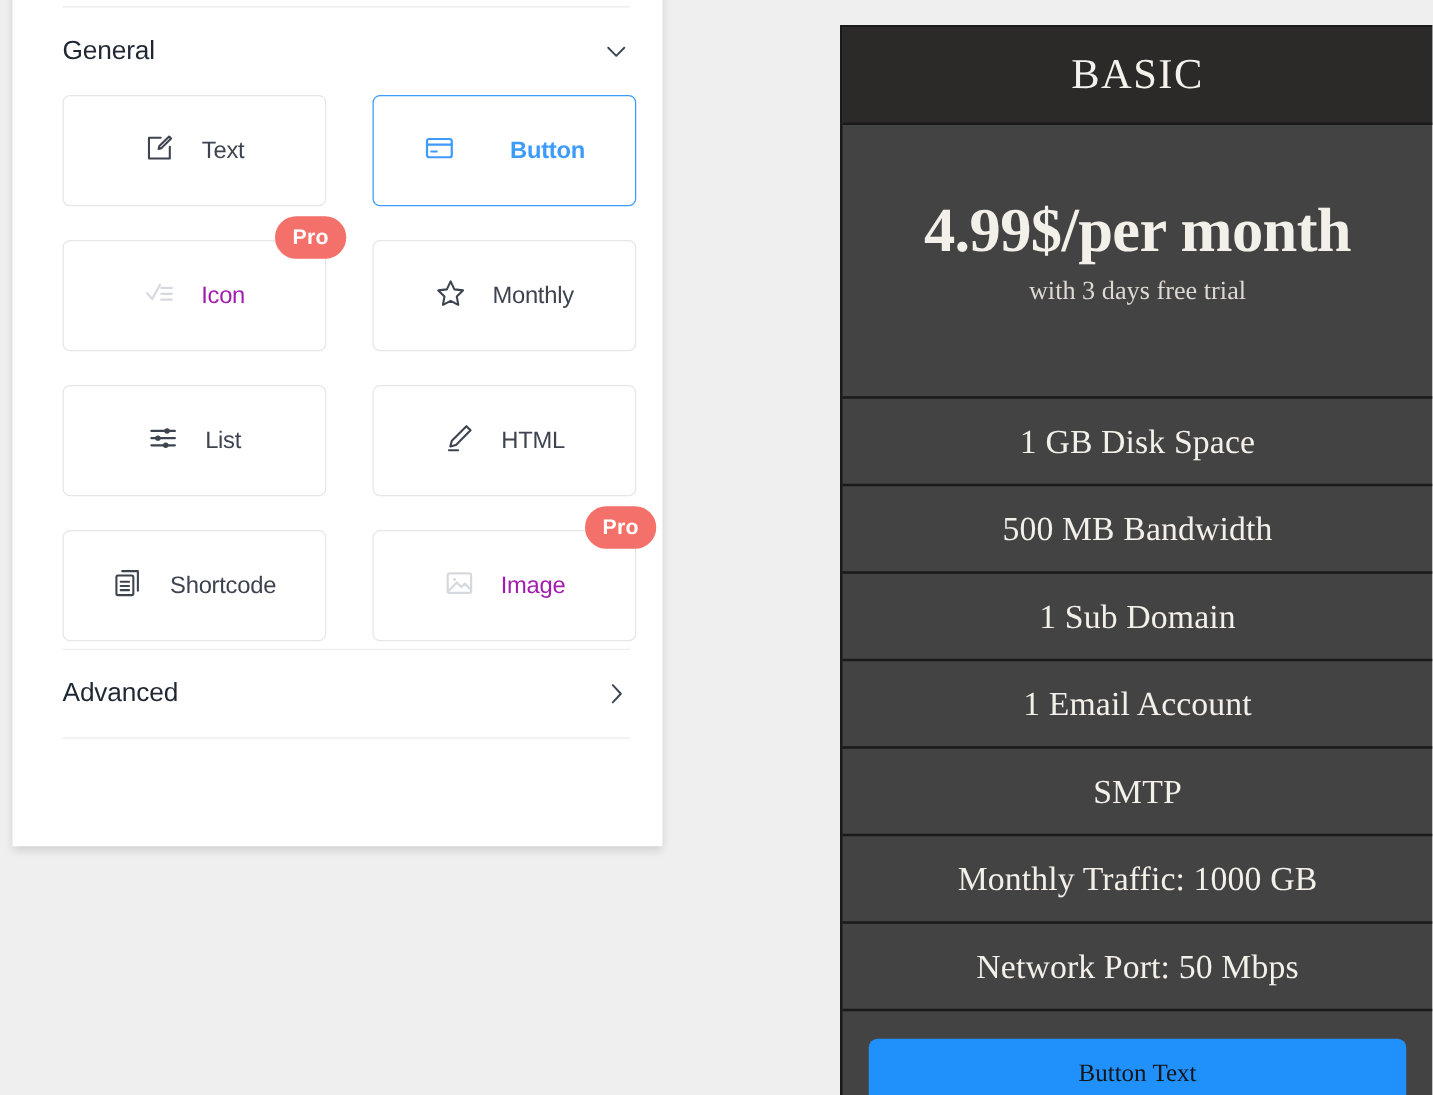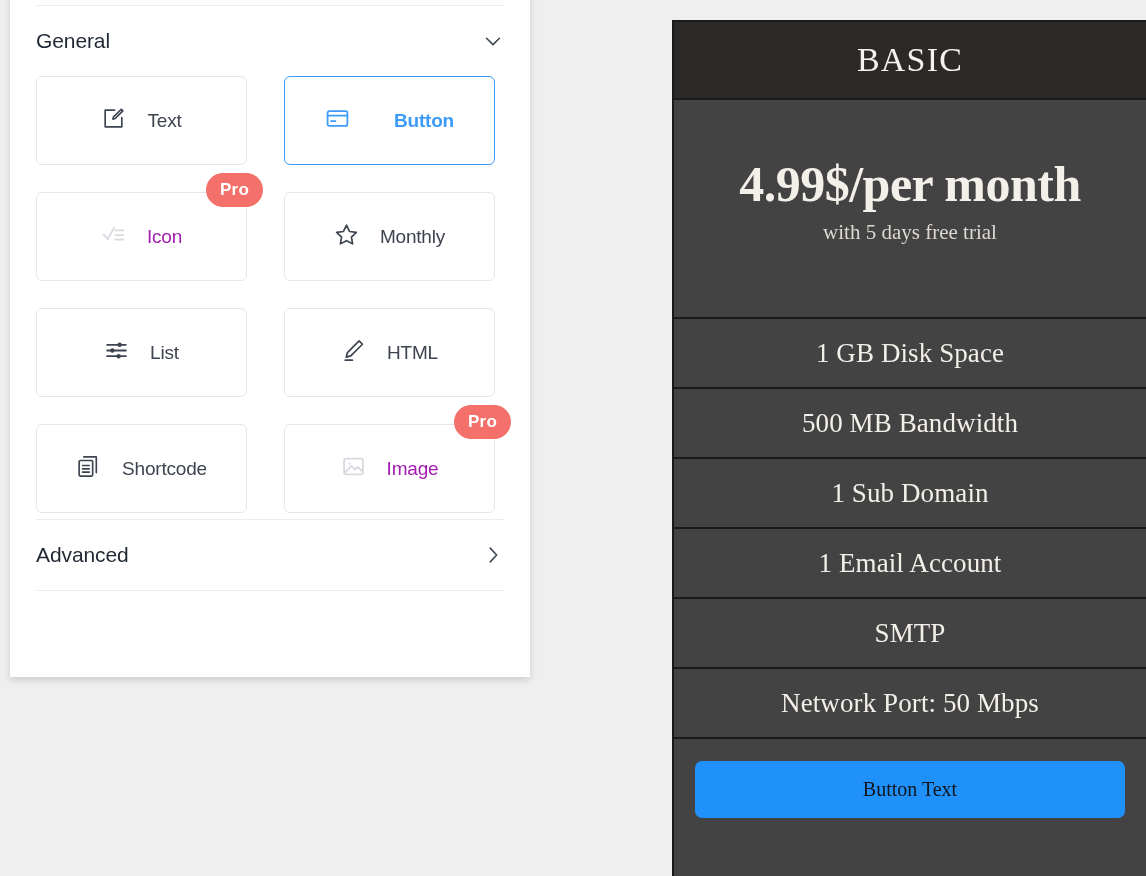--- a/index.html
+++ b/index.html
@@ -13,21 +13,21 @@
   #root { position: relative; width: 1146px; height: 876px; }
 
   
   .panel {
     position: absolute;
     left: 10px; top: -10px;
     width: 520px; height: 687px;
     background: #ffffff;
     box-shadow: 0 3px 7px rgba(0,0,0,0.14);
   }
-  .panel-inner { padding: 0 26px; }
+  .panel-inner { padding: 0 26px; margin-left: 14px; }
   .divider { height: 1px; background: #ececf1; margin: 0; }
   .divider.top { margin-top: 15px; }
 
   .section-header {
     display: flex; align-items: center; justify-content: space-between;
     height: 70px;
     cursor: pointer;
     user-select: none;
   }
   .section-title {
@@ -274,28 +274,29 @@
   </div>
 
   <div class="pricing">
 
     <div class="pricing-head">
       <span class="t">BASIC</span>
     </div>
 
     <div class="price-block">
       <div class="price-main">4.99$/per month</div>
-      <div class="price-sub">with 5 days free trial</div>
+      <div class="price-sub">with 3 days free trial</div>
     </div>
 
     <div class="feat">1 GB Disk Space</div>
     <div class="feat">500 MB Bandwidth</div>
     <div class="feat">1 Sub Domain</div>
     <div class="feat">1 Email Account</div>
     <div class="feat">SMTP</div>
+    <div class="feat">Monthly Traffic: 1000 GB</div>
     <div class="feat">Network Port: 50 Mbps</div>
 
     <div class="cta-wrap">
       <button class="cta">Button Text</button>
     </div>
 
   </div>
 
 </div>
 

